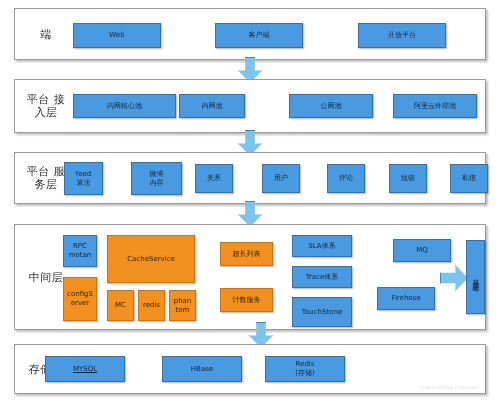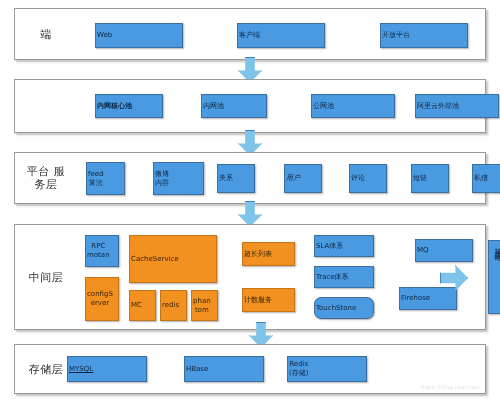--- a/index.html
+++ b/index.html
@@ -39,30 +39,29 @@
     letter-spacing: 0.5px;
     font-family: "DejaVu Sans", "Liberation Sans", sans-serif;
   }
 
   
   .node {
     position: absolute;
     box-sizing: border-box;
     display: flex;
     align-items: center;
-    justify-content: flex-start;
+    justify-content: center;
     text-align: center;
     font-size: 7px;
     line-height: 9px;
     color: #1c2d44;
     font-family: "DejaVu Sans", "Liberation Sans", sans-serif;
     box-shadow: 1px 1px 1.5px rgba(0,0,0,0.3);
     padding: 1px;
     overflow: hidden;
-    margin-left: 22px;
   }
   .node.blue {
     background: #4a9ae1;
     border: 1px solid #3a6f9f;
     color: #10263f;
   }
   .node.orange {
     background: #f2911f;
     border: 1px solid #c4741a;
     color: #3a2407;
@@ -122,21 +121,23 @@
       <span class="txt">客户端</span>
     </div>
     <div class="node blue" style="left:343px; top:14px; width:88px; height:25px;">
       <span class="txt">开放平台</span>
     </div>
   </div>
 
   <div class="arrow-down" style="left:238px; top:57px;"></div>
 
   <div class="layer" style="left:14px; top:79px; width:472px; height:54px;">
-    <div class="node blue" style="left:58px; top:14px; width:68px; height:24px;font-weight:bold;">
+    <div class="layer-label">平台
+接入层</div>
+    <div class="node blue" style="left:58px; top:14px; width:103px; height:24px;">
       <span class="txt">内网核心池</span>
     </div>
     <div class="node blue" style="left:164px; top:14px; width:66px; height:24px;">
       <span class="txt">内网池</span>
     </div>
     <div class="node blue" style="left:274px; top:14px; width:84px; height:24px;">
       <span class="txt">公网池</span>
     </div>
     <div class="node blue" style="left:378px; top:14px; width:84px; height:24px;">
       <span class="txt">阿里云外部池</span>
@@ -152,21 +153,21 @@
       <span class="txt">feed
 算法</span>
     </div>
     <div class="node blue" style="left:116px; top:9px; width:51px; height:33px;">
       <span class="txt">微博
 内容</span>
     </div>
     <div class="node blue" style="left:180px; top:11px; width:38px; height:29px;">
       <span class="txt">关系</span>
     </div>
-    <div class="node blue" style="left:247px; top:11px; width:38px; height:29px;font-style:italic;">
+    <div class="node blue" style="left:247px; top:11px; width:38px; height:29px;">
       <span class="txt">用户</span>
     </div>
     <div class="node blue" style="left:312px; top:11px; width:38px; height:29px;">
       <span class="txt">评论</span>
     </div>
     <div class="node blue" style="left:374px; top:11px; width:38px; height:29px;">
       <span class="txt">短链</span>
     </div>
     <div class="node blue" style="left:435px; top:11px; width:38px; height:29px;">
       <span class="txt">私信</span>
@@ -207,21 +208,21 @@
     <div class="node orange" style="left:205px; top:63px; width:53px; height:24px;">
       <span class="txt">计数服务</span>
     </div>
 
     <div class="node blue" style="left:277px; top:10px; width:60px; height:22px;">
       <span class="txt">SLA体系</span>
     </div>
     <div class="node blue" style="left:277px; top:41px; width:60px; height:22px;">
       <span class="txt">Trace体系</span>
     </div>
-    <div class="node blue" style="left:277px; top:72px; width:60px; height:22px;border-radius:7px;">
+    <div class="node blue" style="left:277px; top:72px; width:60px; height:30px;">
       <span class="txt">TouchStone</span>
     </div>
 
     <div class="node blue" style="left:378px; top:14px; width:58px; height:23px;">
       <span class="txt">MQ</span>
     </div>
     <div class="node blue" style="left:362px; top:62px; width:58px; height:23px;">
       <span class="txt">Firehose</span>
     </div>
 

